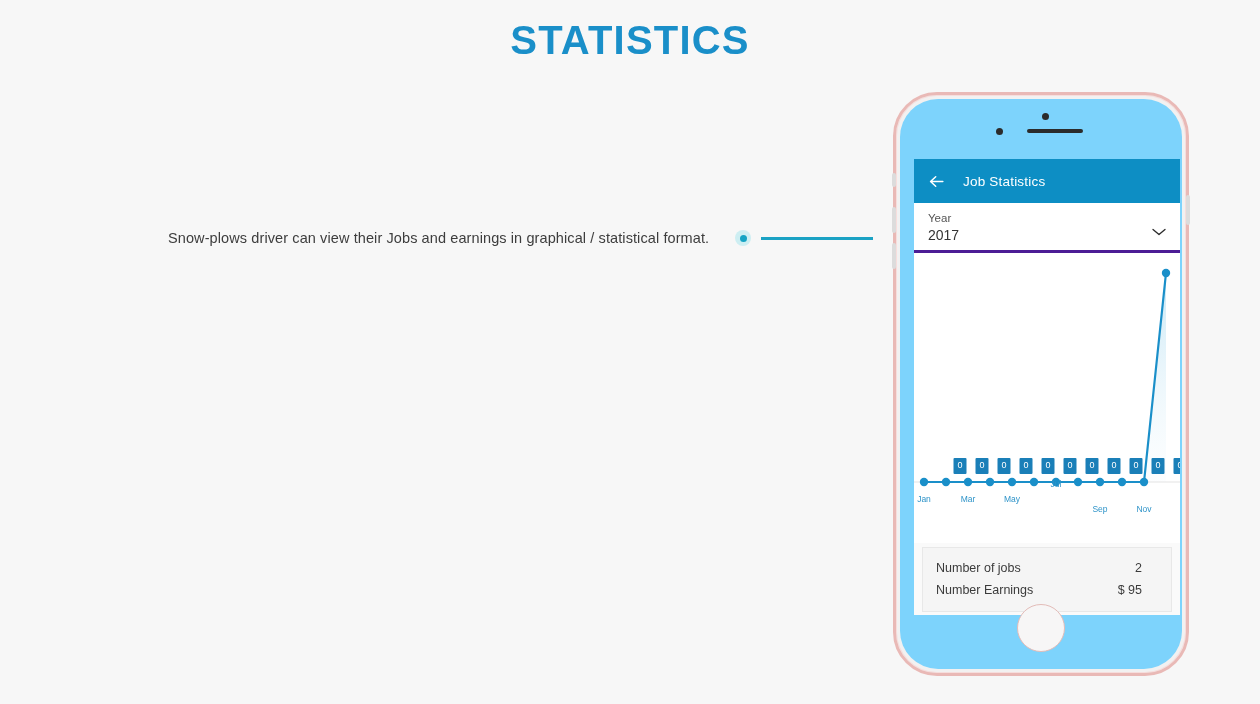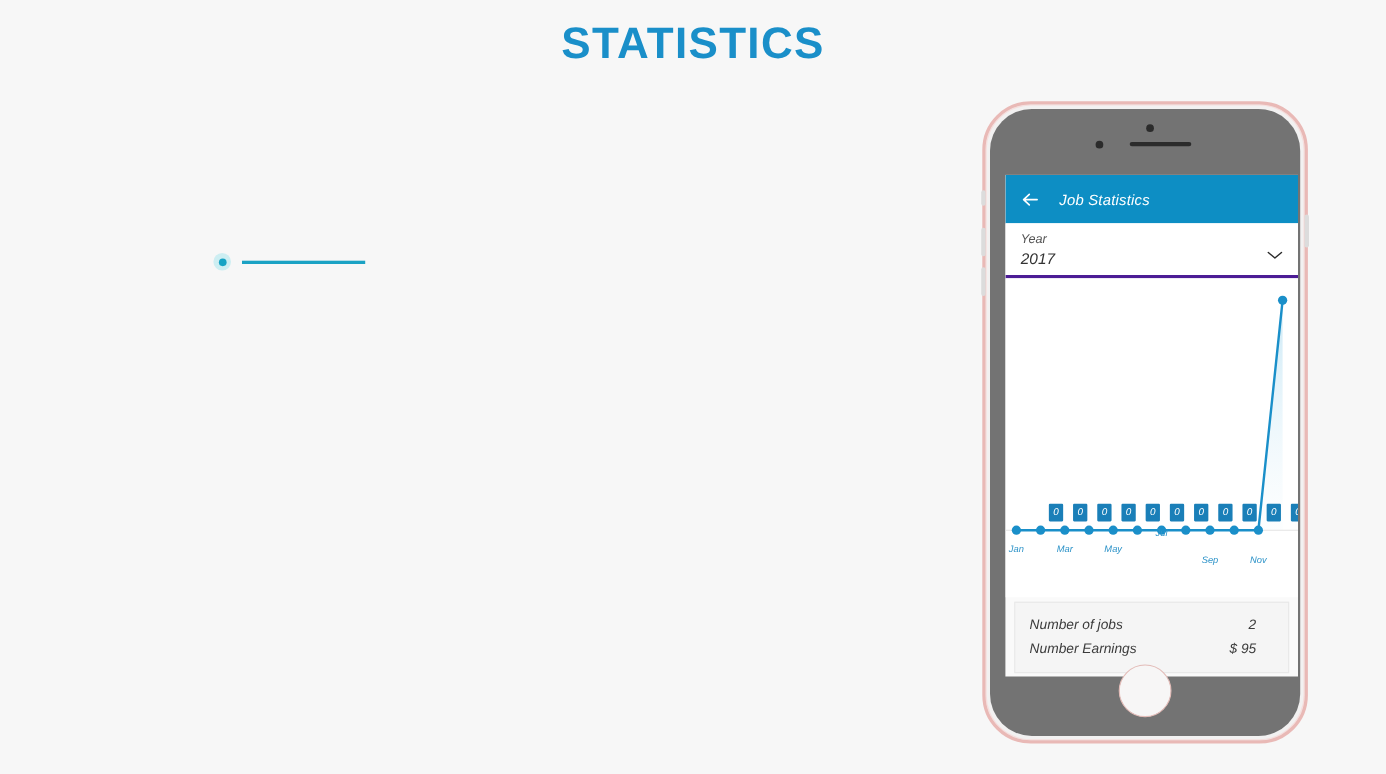--- a/index.html
+++ b/index.html
@@ -81,22 +81,21 @@
     box-sizing: border-box;
     box-shadow: 0 0 0 1px #f6dedd inset;
   }
   #phone-inner {
     position: absolute;
     left: 4px;
     top: 4px;
     right: 4px;
     bottom: 4px;
     border-radius: 38px;
-    background: #737373;
-    font-style: italic;
+    background: #7dd3fc;
   }
   .side-btn {
     position: absolute;
     background: #dcdcdc;
     border-radius: 2px;
   }
   #btn-silent  { left: -4px; top: 78px;  width: 4px; height: 14px; }
   #btn-vol-up  { left: -4px; top: 112px; width: 4px; height: 26px; }
   #btn-vol-dn  { left: -4px; top: 148px; width: 4px; height: 26px; }
   #btn-power   { right: -4px; top: 100px; width: 4px; height: 30px; }
@@ -252,20 +251,21 @@
     background: #f7f6f6;
     box-sizing: border-box;
   }
 </style>
 </head>
 <body>
 
 <div id="page-title">STATISTICS</div>
 
 <div id="caption-row">
+  <div id="caption-text">Snow-plows driver can view their Jobs and earnings in graphical / statistical format.</div>
   <div id="connector-dot"></div>
   <div id="connector-line"></div>
 </div>
 
 <div id="phone">
   <div class="side-btn" id="btn-silent"></div>
   <div class="side-btn" id="btn-vol-up"></div>
   <div class="side-btn" id="btn-vol-dn"></div>
   <div class="side-btn" id="btn-power"></div>
 

